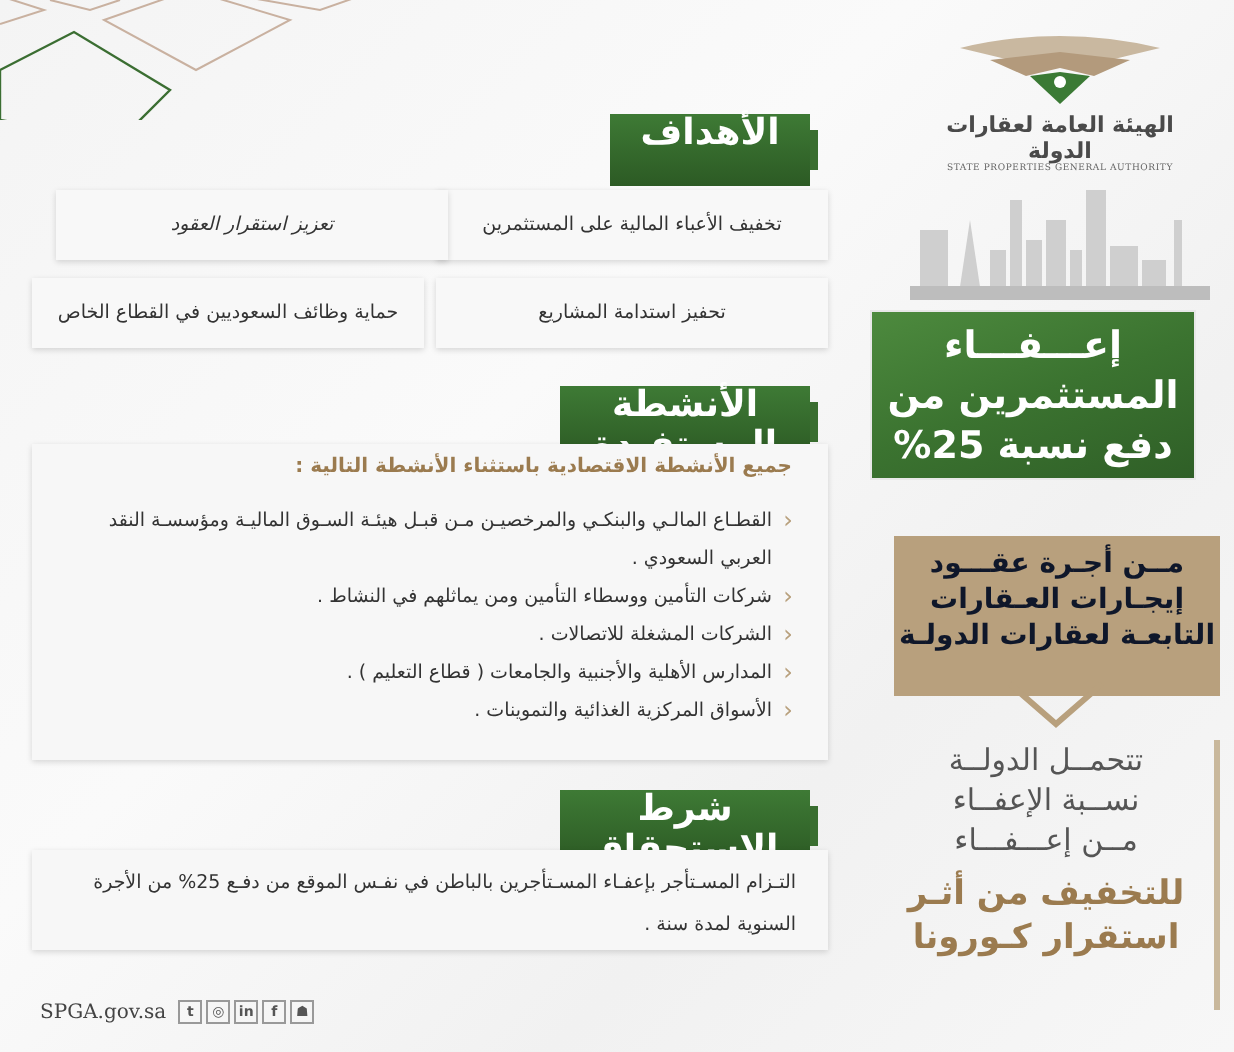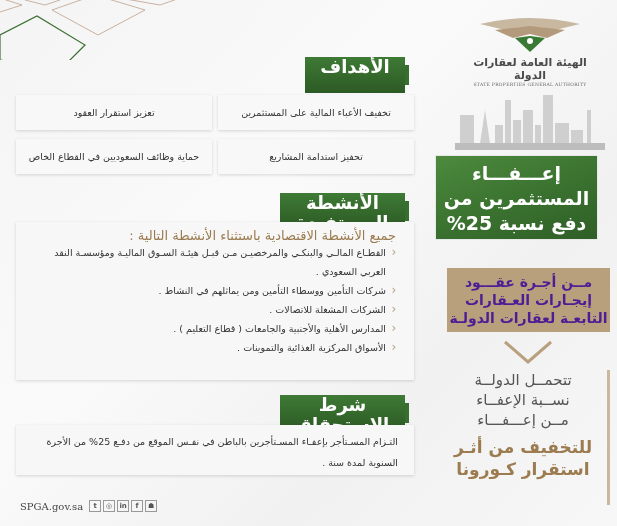--- a/index.html
+++ b/index.html
@@ -22,22 +22,22 @@
     .skyline { position: absolute; left: 455px; top: 95px; width: 150px; height: 55px; }
 
     .green-box {
       position: absolute; left: 435px; top: 155px; width: 163px; height: 85px;
       background: linear-gradient(160deg, #4d8a3e 0%, #3b7330 50%, #2f5f27 100%);
       color: #fff; text-align: center; font-weight: bold;
       font-size: 19px; line-height: 25px; padding-top: 5px;
       border: 1px solid #e8e8e8;
     }
     .tan-box {
-      position: absolute; left: 447px; top: 268px; width: 163px; height: 64px;
-      background: #b8a07d; color: #4c1d95; text-align: center;
+      position: absolute; left: 447px; top: 268px; width: 163px; height: 80px;
+      background: #b8a07d; color: #0f172a; text-align: center;
       font-size: 14px; line-height: 18px; padding-top: 5px; font-weight: bold;
     }
     .chev { position: absolute; left: 503px; top: 340px; width: 50px; height: 25px; }
     .note-box {
       position: absolute; left: 447px; top: 370px; width: 163px; height: 135px;
       border-right: 3px solid #c9b89c; padding-right: 8px; text-align: center;
     }
     .note-box .line { font-size: 15px; line-height: 20px; color: #555; }
     .note-box .strong { font-size: 17px; line-height: 22px; color: #9b7b4f; font-weight: bold; margin-top: 6px; }
 
@@ -59,31 +59,31 @@
     .t-elig { left: 280px; top: 403px; }
     .t-elig .label { width: 125px; text-align: center; }
 
     .goal-card {
       position: absolute; width: 196px; height: 35px;
       background: #f8f8f8; box-shadow: 0 1px 3px rgba(0,0,0,0.15);
       display: flex; align-items: center; justify-content: center;
       font-size: 9.5px; color: #333;
     }
     .g1 { left: 218px; top: 95px; }
-    .g2 { left: 16px; top: 95px; }
+    .g2 { left: 28px; top: 95px; font-style: italic; }
     .g3 { left: 218px; top: 139px; }
     .g4 { left: 16px; top: 139px; }
 
     .panel {
       position: absolute; background: #f7f7f7;
       box-shadow: 0 1px 3px rgba(0,0,0,0.15);
       padding: 6px 12px 6px 10px;
     }
     .p-act { left: 16px; top: 222px; width: 398px; height: 158px; }
-    .p-act .lead { font-size: 13px; font-weight: normal; color: #9b7b4f; margin-bottom: 0; padding-right: 6px; }
+    .p-act .lead { font-size: 10px; font-weight: bold; color: #9b7b4f; margin-bottom: 12px; padding-right: 6px; }
     .p-act ul { list-style: none; }
     .p-act li { display: flex; align-items: flex-start; font-size: 9.5px; line-height: 19px; color: #333; }
     .p-act li .chevron { color: #b8a07d; width: 16px; flex: none; font-size: 12px; text-align: center; }
     .p-elig { left: 16px; top: 425px; width: 398px; height: 50px; font-size: 9.5px; line-height: 21px; color: #333; padding-right: 16px; }
 
     .footer { position: absolute; left: 20px; top: 500px; direction: ltr; display: flex; align-items: center; }
     .footer .site { font-family: "DejaVu Serif", serif; font-size: 10px; color: #444; margin-right: 6px; }
     .footer .soc {
       width: 12px; height: 12px; border: 1px solid #999; margin-right: 2px;
       font-size: 7px; line-height: 10px; text-align: center; color: #555; font-weight: bold;

